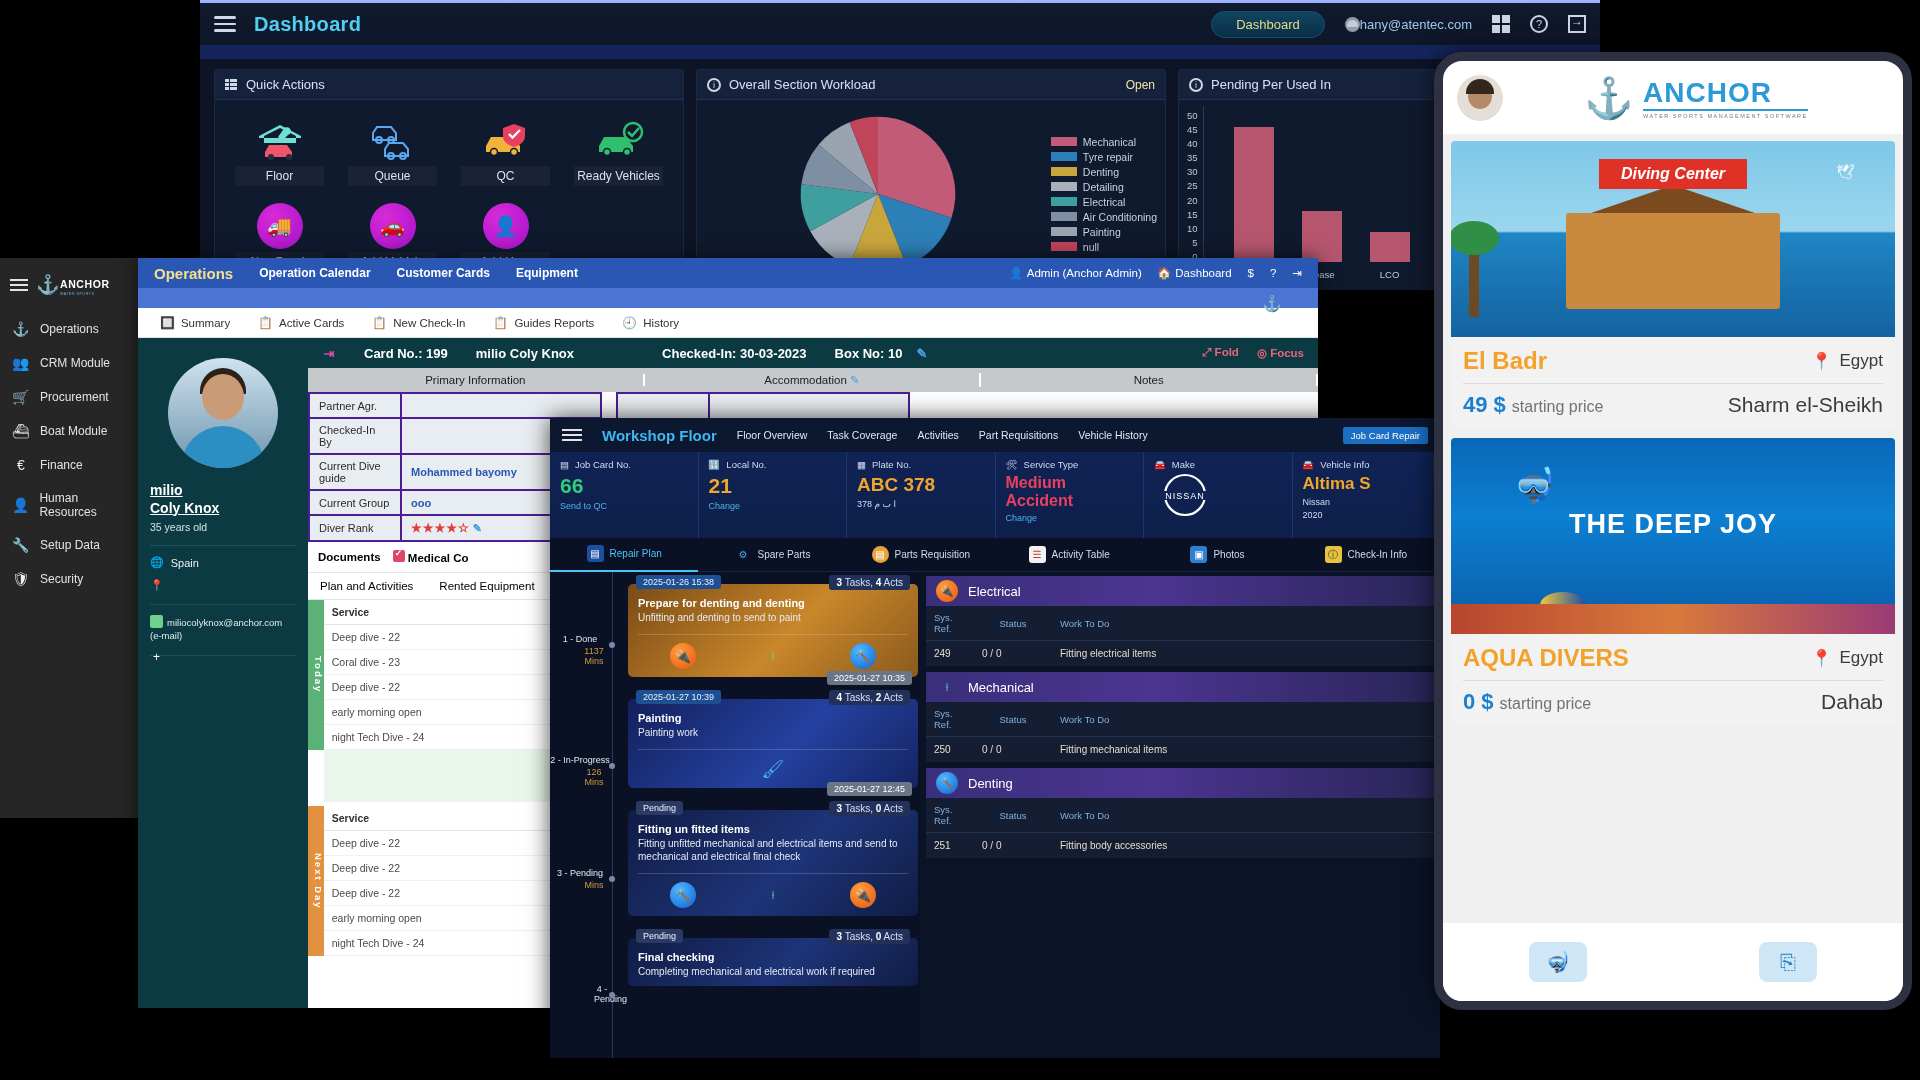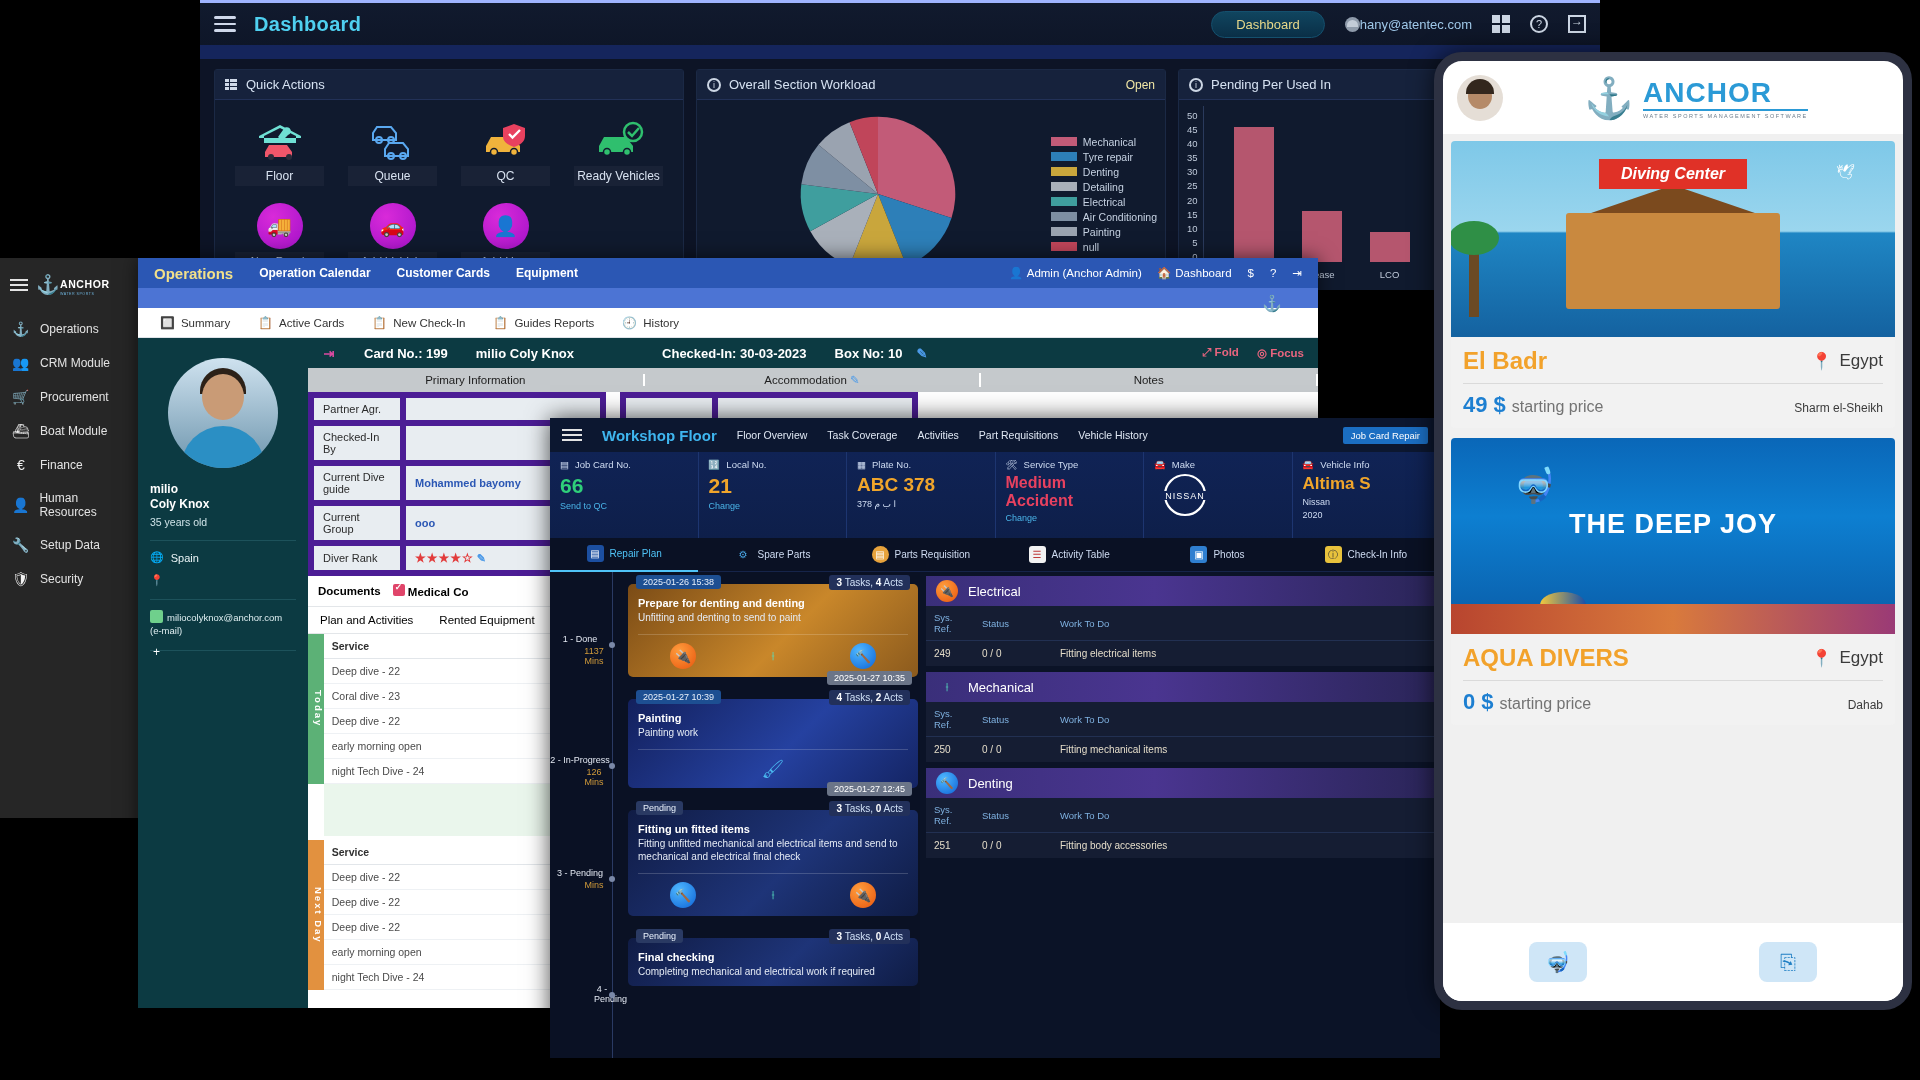--- a/index.html
+++ b/index.html
@@ -104,41 +104,41 @@
   .tab-ic{ font-size:12px; }
   .ops-content{ display:flex; height:690px; }
   .prof {
     width:170px; background:#0c3a42; color:#fff; padding:14px 12px; flex-shrink:0;
   }
   .avatar{ width:110px;height:110px;border-radius:50%;margin:6px auto 14px;
     background:linear-gradient(180deg,#cfe2ef,#6d95ad); position:relative; overflow:hidden; display:block;}
   .av-head{ position:absolute; left:50%; top:16px; transform:translateX(-50%); width:42px;height:46px;border-radius:50%; background:#c99b76;}
   .av-hair{ position:absolute; left:50%; top:10px; transform:translateX(-50%); width:46px;height:26px;border-radius:24px 24px 0 0; background:#2c2118;}
   .av-body{ position:absolute; left:50%; bottom:-6px; transform:translateX(-50%); width:84px;height:48px;border-radius:42px 42px 0 0; background:#2b8fc4;}
-  .p-name{ font-size:12px; font-weight:bold; line-height:1.25;}
+  .p-name{ font-size:14px; font-weight:bold; line-height:1.25;text-decoration:underline;}
   .p-age{ font-size:10.5px; color:#cfe3e8; margin-top:4px;}
   .p-div{ border-top:1px solid #1d525b; margin:12px 0 10px;}
   .p-row{ display:flex; align-items:center; gap:7px; font-size:11px; color:#eaf4f6; margin-bottom:10px;}
   .p-mail{ font-size:9.5px; color:#dfeef1; line-height:1.35; }
   .mail-ic{ display:inline-block;width:13px;height:13px;background:#6fd08c;border-radius:2px;vertical-align:-2px;margin-right:4px;}
   .badge-sq{width:14px;height:14px;background:#d9303a;border-radius:2px;position:relative;}
   .badge-sq::after{content:"+";position:absolute;color:#fff;font-size:12px;left:3px;top:-3px;}
   .shield-p{ width:16px;height:17px;background:#d94aa0; border-radius:3px 3px 8px 8px;}
 
   .ops-main{ flex:1; background:#fff; overflow:hidden; position:relative;}
   .card-hdr-row{ background:#0c3a42; color:#fff; height:30px; display:flex; align-items:center; font-size:13px; font-weight:bold; }
   .chr-collapse{ width:42px; text-align:center; color:#d94aa0; font-size:13px; }
   .chr-cell{ padding:0 14px; }
   .chr-right{ margin-left:auto; display:flex; gap:18px; padding-right:14px; font-size:11.5px; }
   .fold{ color:#e8657f; } .focus{ color:#e8657f; }
   .sec-row{ display:flex; background:#c5c9cc; height:24px; align-items:center; font-size:11.5px; color:#1d1d1d;}
   .sec-cell{ flex:1; text-align:center; border-right:2px solid #fff;}
   .info-tables{ display:flex; }
   .tbl{ border-collapse:collapse; font-size:11px; }
-  .tbl td{ border:6px solid #4c1d95; padding:5px 9px; height:25px;}
+  .tbl td{ border:2px solid #4c1d95; padding:5px 9px; height:25px;}
   .tbl .k{ width:92px; color:#2b2b2b; background:#e8edf1;}
   .tbl .v{ width:200px; background:#e8edf1; color:#2b57b4; font-weight:bold;}
   .stars{ color:#e23b3b; letter-spacing:1px; font-size:12px;}
   .docs-row{ font-size:11.5px; font-weight:bold; padding:8px 10px; display:flex; gap:12px; align-items:center;}
   .chk{ width:12px;height:12px;background:#e0456a;border-radius:2px;display:inline-block;position:relative;}
   .chk::after{content:"✓";color:#fff;font-size:9px;position:absolute;left:2px;top:-2px;}
   .subtabs{ display:flex; gap:26px; font-size:11.5px; padding:7px 12px; border-top:1px solid #e3e6e9; border-bottom:1px solid #e3e6e9;}
   .dv-tbl{ width:100%; border-collapse:collapse; font-size:10.5px; }
   .dv-tbl th{ text-align:left; font-weight:bold; padding:6px 8px; border-bottom:1px solid #e2e6ea; color:#2f2f2f;}
   .dv-tbl td{ padding:6px 8px; border-bottom:1px solid #eef1f4; color:#4a4a4a;}
@@ -191,21 +191,21 @@
   .ic-elec{ width:26px;height:26px;border-radius:50%;background:radial-gradient(circle at 35% 30%,#ff9d3d,#e8560e); display:flex;align-items:center;justify-content:center; font-size:13px;}
   .ic-mech{ width:26px;height:26px; display:flex;align-items:center;justify-content:center; color:#57e0c0; font-size:12px;}
   .ic-dent{ width:26px;height:26px;border-radius:50%;background:radial-gradient(circle at 35% 30%,#4fb8ff,#0e63d6); display:flex;align-items:center;justify-content:center; font-size:13px;}
   .tasks-pane{ flex:1; background:#0b1327; overflow:hidden; padding:4px 6px;}
   .grp{ margin-bottom:6px; }
   .grp-h{ display:flex; align-items:center; gap:10px; height:30px; padding:0 10px;
     background:linear-gradient(90deg,#3a2f7a,#4a3590 45%,#2a2558); color:#fff; font-size:13px;}
   .grp-tb{ width:100%; border-collapse:collapse; background:#151d33;}
   .grp-tb th{ text-align:left; font-size:9.5px; color:#7fb1e0; font-weight:normal; padding:6px 8px; border-bottom:1px solid #223052;}
   .grp-tb td{ font-size:10px; color:#e4dcc9; padding:7px 8px; }
-  .grp-tb .c1{ width:48px;} .grp-tb .c2{ width:78px;}
+  .grp-tb .c1{ width:48px;} .grp-tb .c2{ width:78px;text-align:center;}
 
   
   .phone{
     position:absolute; left:1434px; top:52px; width:478px; height:958px;
     background:#fff; border:9px solid #2d3142; border-radius:28px; z-index:50; overflow:hidden;
     box-shadow:0 0 24px rgba(0,0,0,.65);
   }
   .ph-status{ height:30px; display:flex; align-items:center; padding:0 16px; font-size:14px; color:#2b2b2b;}
   .ph-st-r{ margin-left:auto; display:flex; align-items:center; gap:6px; font-size:13px;}
   .ph-hdr{ height:74px; display:flex; align-items:center; padding:0 14px; border-bottom:1px solid #f0f0f0;}
@@ -233,21 +233,21 @@
   .fish{ position:absolute; left:20%; bottom:16px; width:46px;height:26px;border-radius:50%; background:linear-gradient(90deg,#f2c83c,#1a4fa8);}
   .coral{ position:absolute; bottom:0; left:0; right:0; height:30px; background:linear-gradient(90deg,#b8452f,#d97a3c,#9a3a76);}
   .ph-info{ padding:10px 12px; }
   .ph-nm-row{ display:flex; align-items:center; }
   .ph-nm{ color:#f2a22b; font-size:24px; font-weight:bold; }
   .ph-loc{ margin-left:auto; display:flex; align-items:center; gap:7px; color:#3b3b3b; font-size:17px;}
   .ph-sep{ border-top:1px solid #dadada; margin:8px 0;}
   .ph-pr-row{ display:flex; align-items:baseline; }
   .ph-pr{ color:#1d7fd1; font-size:22px; font-weight:bold;}
   .ph-pr-lbl{ color:#737373; font-size:16px; margin-left:6px;}
-  .ph-city{ margin-left:auto; color:#3b3b3b; font-size:12px;}
+  .ph-city{ margin-left:auto; color:#3b3b3b; font-size:21px;}
   .ph-foot{ position:absolute; left:0; right:0; bottom:0; height:78px; background:#fff;
     display:flex; align-items:center; justify-content:space-around;}
   .fbtn{ width:58px;height:40px;border-radius:8px; background:#cfe6f7; display:flex;align-items:center;justify-content:center; color:#1f7fc4; font-size:20px;}
 </style>
 </head>
 <body>
 
 <div class="stage">
 
   <div class="dash-win">

